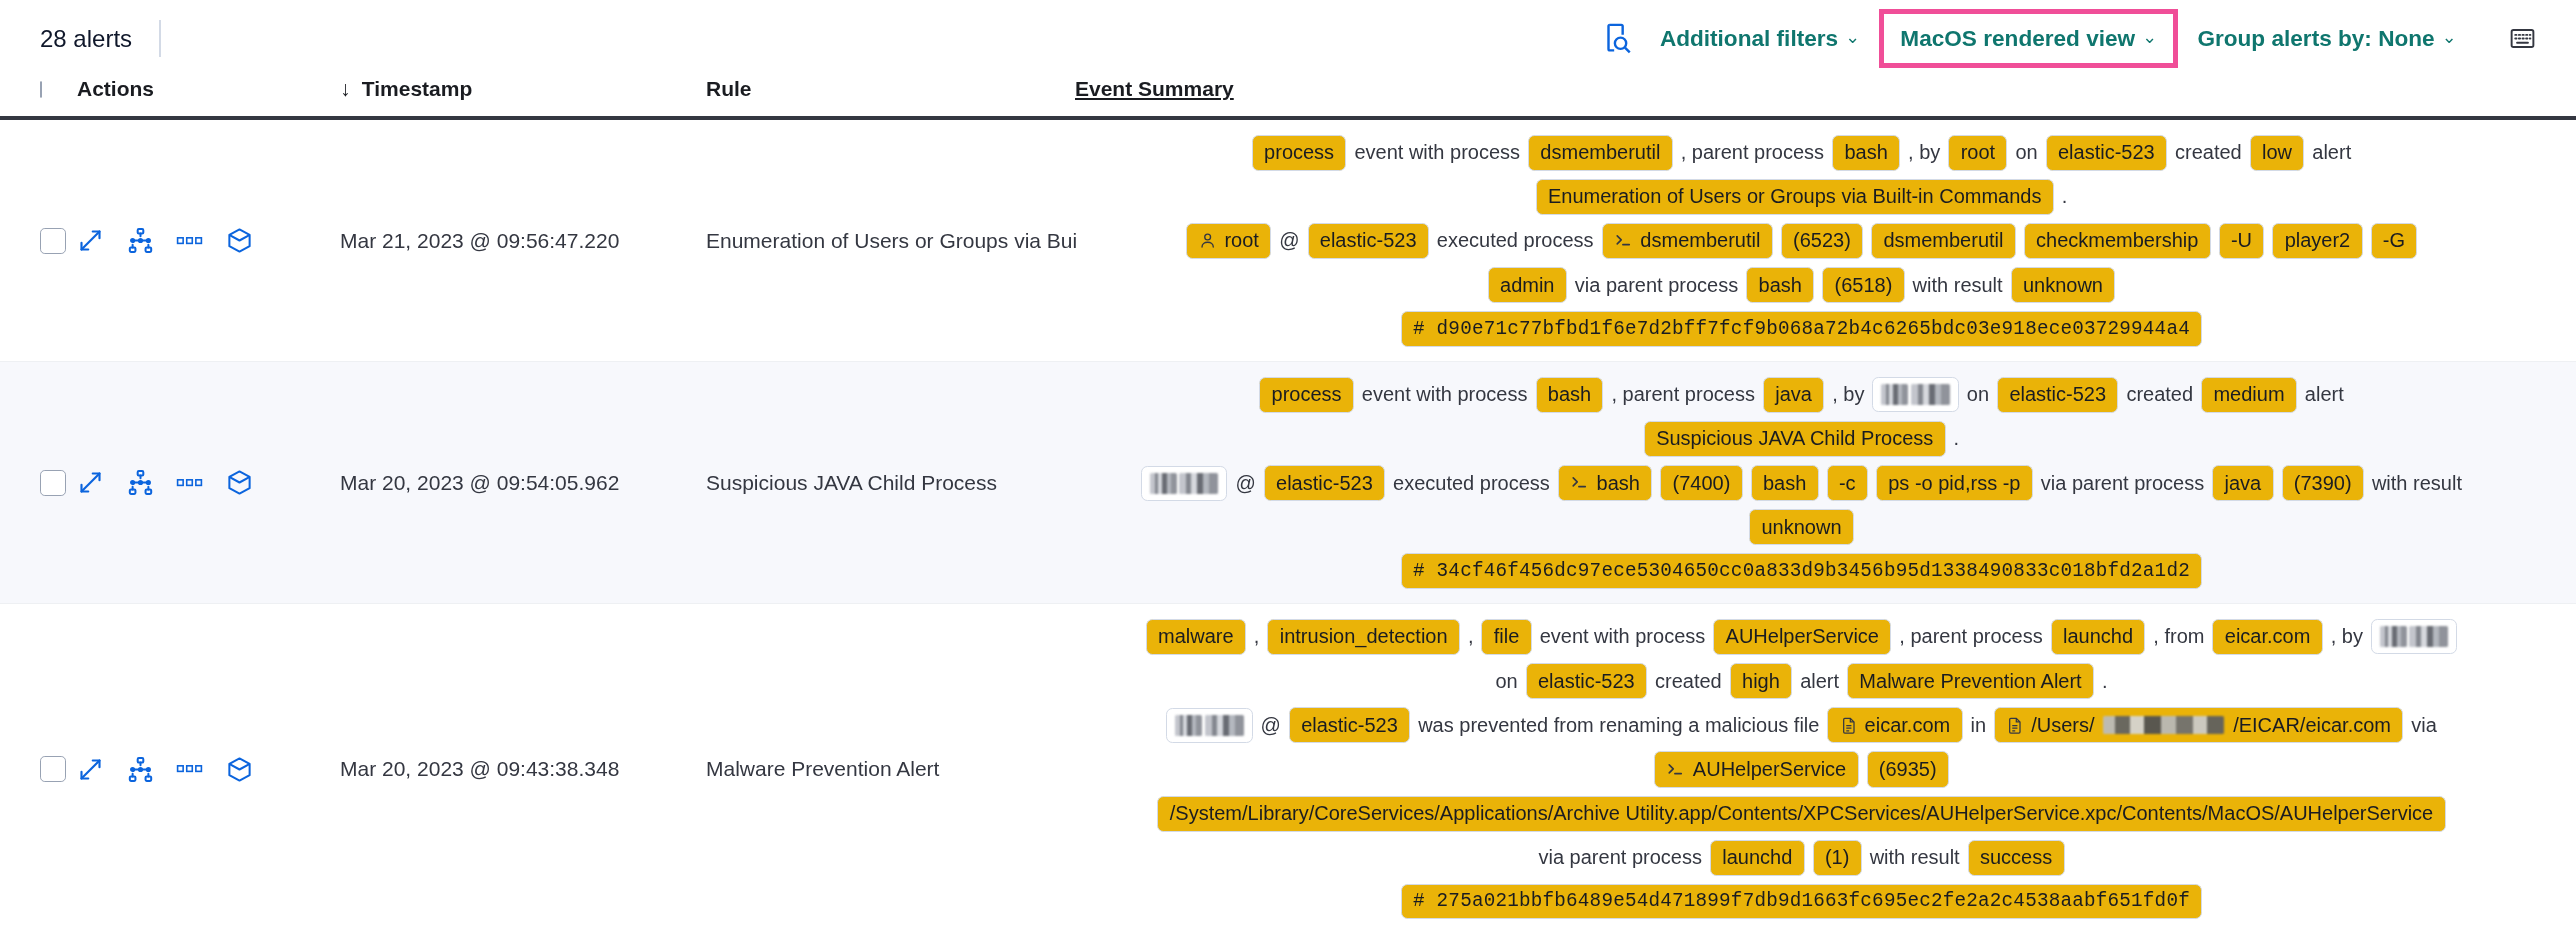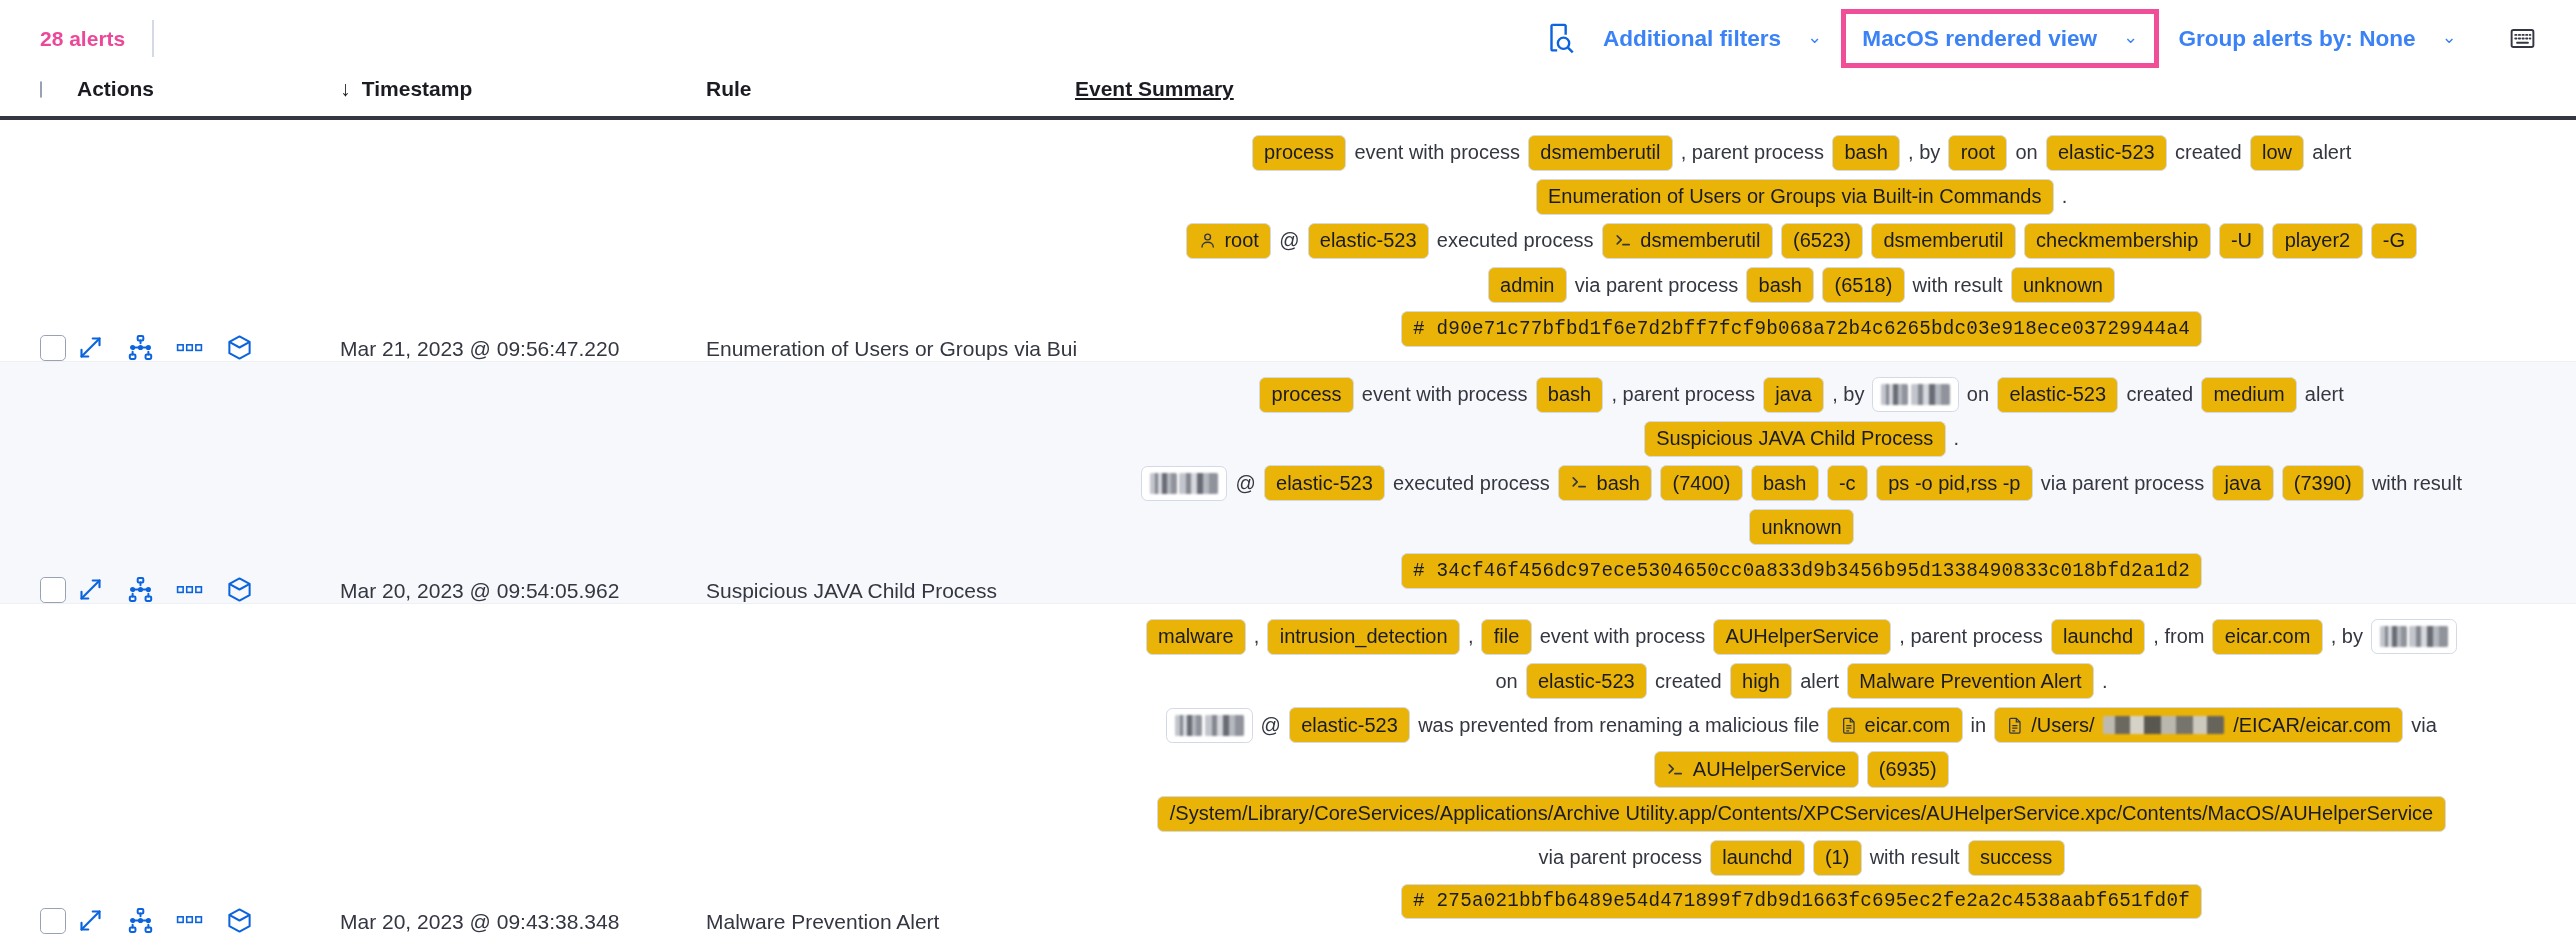--- a/index.html
+++ b/index.html
@@ -15,42 +15,42 @@
 
   
   .toolbar {
     position: relative;
     height: 77px;
     display: flex;
     align-items: center;
     padding: 0 39px 0 40px;
   }
   .alert-count {
-    font-size: 21px;
-    color: #ec4899;
-    font-weight: 700;
+    font-size: 24px;
+    color: #0f172a;
+    font-weight: 400;
     white-space: nowrap;
   }
   .vdivider {
     width: 1.6px;
     height: 37px;
     background: #d3dae6;
     margin: 0 27px;
   }
   .toolbar-right {
     margin-left: auto;
     display: flex;
     align-items: center;
     gap: 0;
   }
   .tb-item {
     display: flex;
     align-items: center;
-    gap: 26px;
-    color: #3b82f6;
+    gap: 7px;
+    color: #0f766e;
     font-size: 22.6px;
     font-weight: 700;
     white-space: nowrap;
     padding: 8px 14.5px;
     cursor: pointer;
   }
   .tb-item .caret {
     display: inline-block;
     font-size: 17.7px;
     font-weight: 400;
@@ -106,21 +106,21 @@
 
   .sort-arrow { font-size: 21px; color: #1a1c21; }
 
   .row {
     display: flex;
     padding-left: 40px;
     border-bottom: 1.6px solid #eef0f3;
     min-height: 145px;
   }
   .row.alt { background: #f7f8fc; }
-  .row-cell { display: flex; align-items: flex-end; }
+  .row-cell { display: flex; align-items: center; }
 
   .actions-icons {
     display: flex;
     align-items: center;
     gap: 22.6px;
   }
   .act-ico { cursor: pointer; display: flex; align-items: center; }
 
   .cell-text {
     font-size: 21px;

